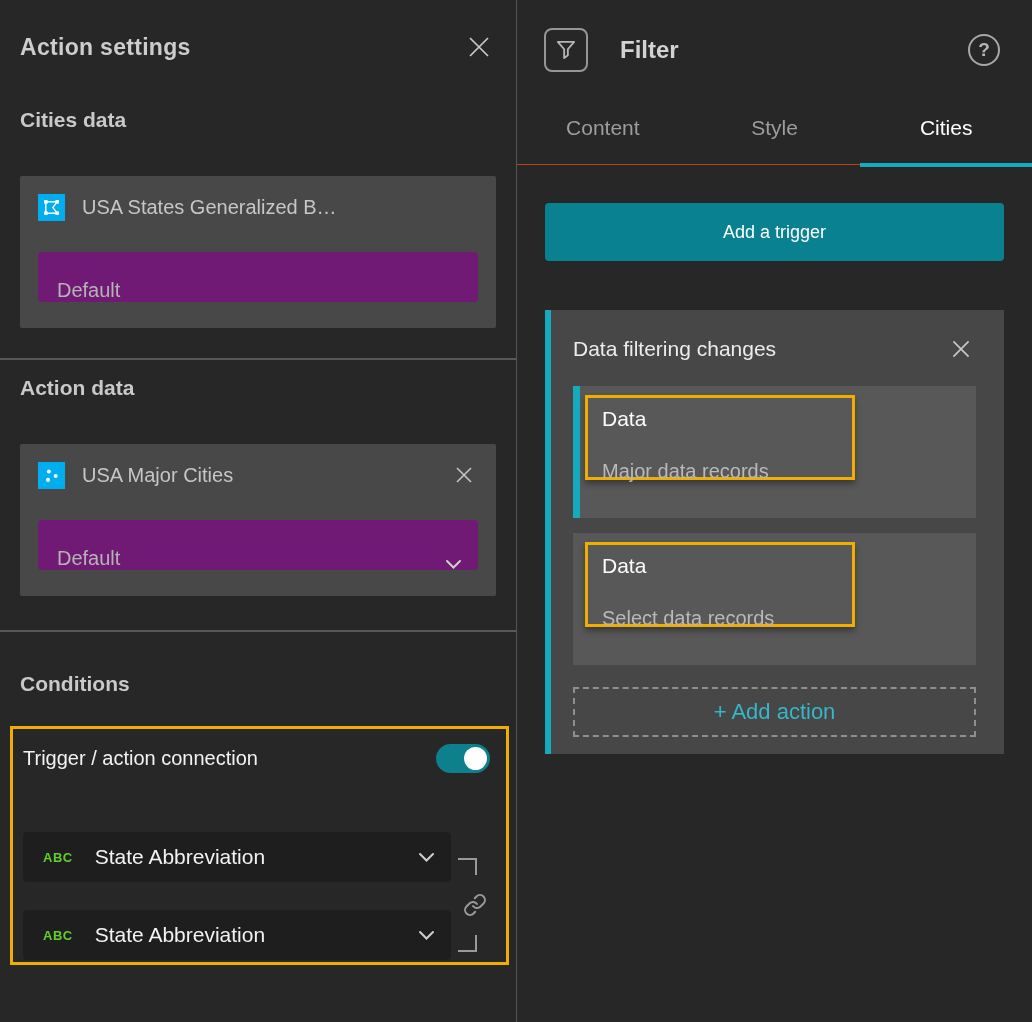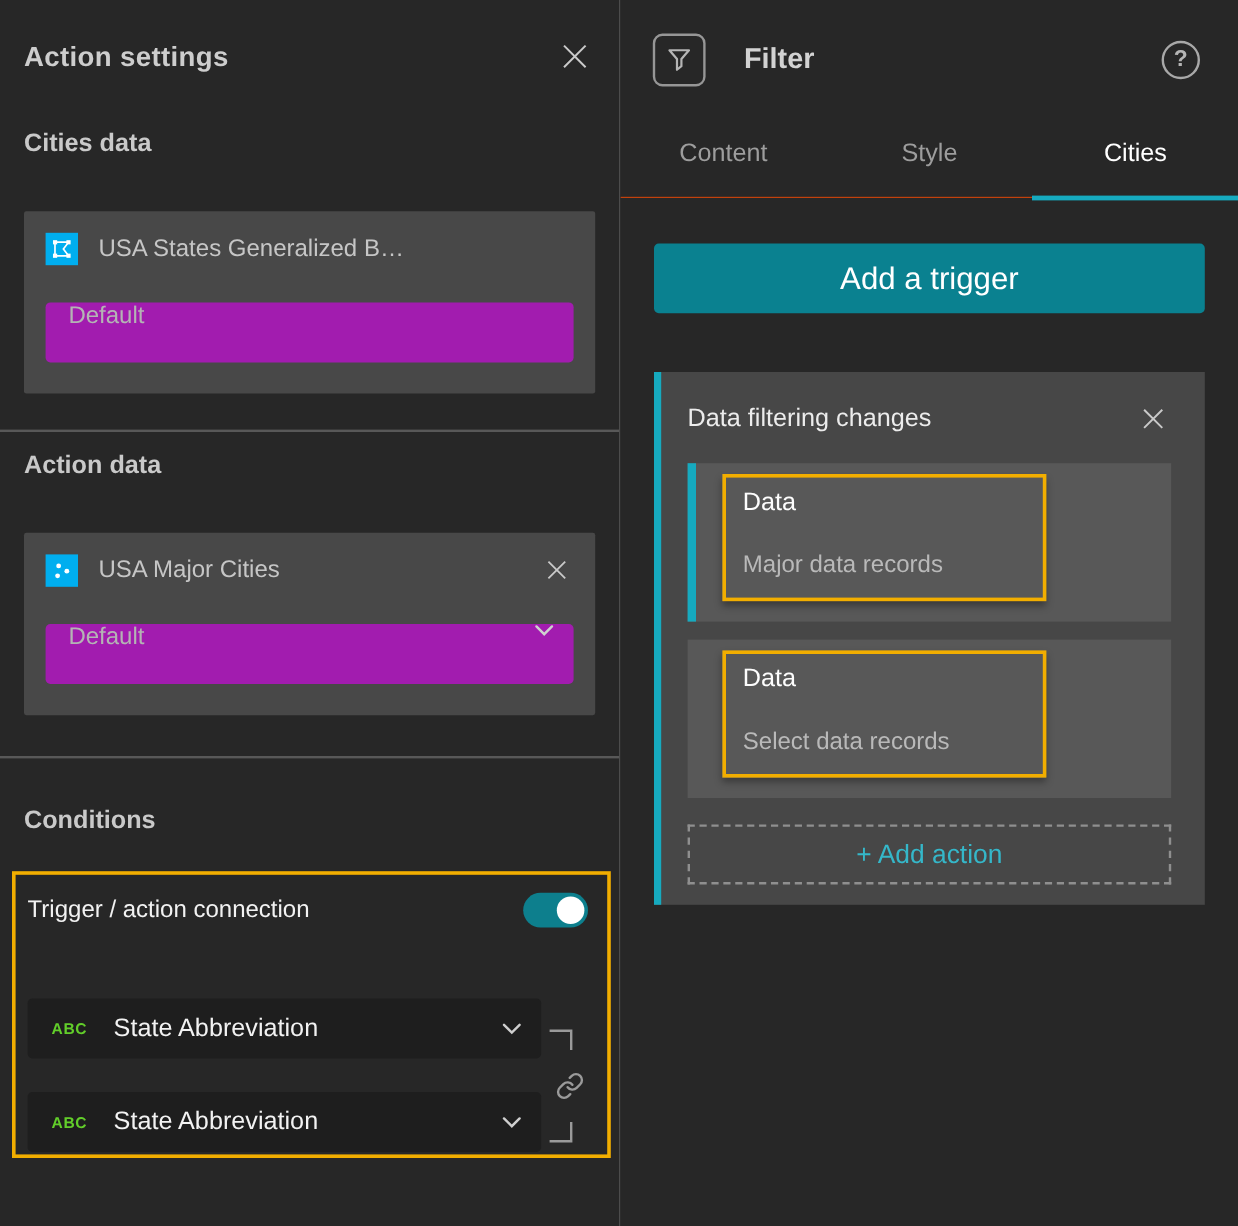--- a/index.html
+++ b/index.html
@@ -16,22 +16,22 @@
   .section-heading { font-size:21px; font-weight:600; color:#c9c9c9; }
   .sh-trigger { margin-top:44px; }
   .sh-action  { margin-top:16px; }
   .sh-cond    { margin-top:40px; }
   .card { margin-top:44px; background:#484848; border-radius:2px; padding:16px 18px 26px; }
   .card-row { display:flex; align-items:center; height:30px; }
   .layer-icon { width:27px; height:27px; background:#00aeef; flex:0 0 27px;
                 display:flex; align-items:center; justify-content:center; }
   .layer-name { font-size:20px; color:#c6c6c6; margin-left:17px; white-space:nowrap;
                 overflow:hidden; flex:1; }
-  .select { margin-top:30px; height:50px; background:#a21caf; border-radius:4px;
-            display:flex; align-items:flex-start; justify-content:space-between;
+  .select { margin-top:30px; height:50px; background:#701a75; border-radius:4px;
+            display:flex; align-items:flex-end; justify-content:space-between;
             padding:0 16px 0 19px; font-size:20px; color:#b4b4b4; cursor:pointer; }
   .divider { height:2px; background:#585858; margin:30px -30px 0; }
   .divider-2 { margin-top:34px; }
 
   .highlight-box { margin:30px -13px 0 -10px; height:239px;
                    border:3px solid #f2ae00; padding:14px 16px 0 10px; }
   .toggle-row { display:flex; align-items:center; justify-content:space-between; height:30px; }
   .toggle-label { font-size:20px; color:#f2f2f2; }
   .toggle { position:relative; width:54px; height:29px; border-radius:15px;
             background:#0d7f8d; cursor:pointer; flex:0 0 54px; }
@@ -56,32 +56,32 @@
               background:none; color:#b5b5b5; font-size:19px; font-weight:600;
               display:flex; align-items:center; justify-content:center; cursor:pointer; }
   .tabs { display:flex; margin-top:44px; border-bottom:1px solid #c2410c; }
   .tab { flex:1; text-align:center; padding-bottom:24px; font-size:21px; color:#9d9d9d;
          position:relative; cursor:pointer; background:none; border:none; }
   .tab.active { color:#ffffff; }
   .tab.active::after { content:""; position:absolute; left:0; right:0; bottom:-3px;
                        height:4px; background:#16aabf; }
   .rp-content { padding:0 28px; }
   .primary-btn { margin-top:38px; width:100%; height:58px; background:#0a8190;
-                 border:none; border-radius:4px; color:#ffffff; font-size:26px;
+                 border:none; border-radius:4px; color:#ffffff; font-size:18px;
                  font-family:inherit; cursor:pointer; }
   .trigger-card { margin-top:49px; position:relative; background:#474747;
                   padding:24px 28px 17px; }
   .accent-bar { position:absolute; left:0; top:0; bottom:0; width:6px; background:#16aabf; }
   .tc-head { display:flex; justify-content:space-between; align-items:center; height:30px; }
   .tc-title { font-size:21px; font-weight:500; color:#ececec; }
   .action-item { position:relative; margin-top:22px; height:132px; background:#585858;
                  cursor:pointer; }
   .action-item.second { margin-top:15px; }
   .sel-bar { position:absolute; left:0; top:0; bottom:0; width:7px; background:#16aabf; }
-  .hl-box { position:absolute; left:29px; top:9px; width:270px; height:106px;
+  .hl-box { position:absolute; left:12px; top:9px; width:270px; height:85px;
             border:3px solid #f2ae00; padding:9px 14px; 
             box-shadow:0 4px 6px rgba(0,0,0,.35); }
   .ai-target { font-size:21px; color:#fdfdfd; }
   .ai-desc { margin-top:29px; font-size:20px; color:#b9b9b9; }
   .add-action { margin-top:22px; width:100%; height:50px; background:none;
                 border:2px dashed #8f8f8f; color:#35b7c9; font-size:22px;
                 font-family:inherit; cursor:pointer; }
   svg { display:block; }
 </style>
 </head>

